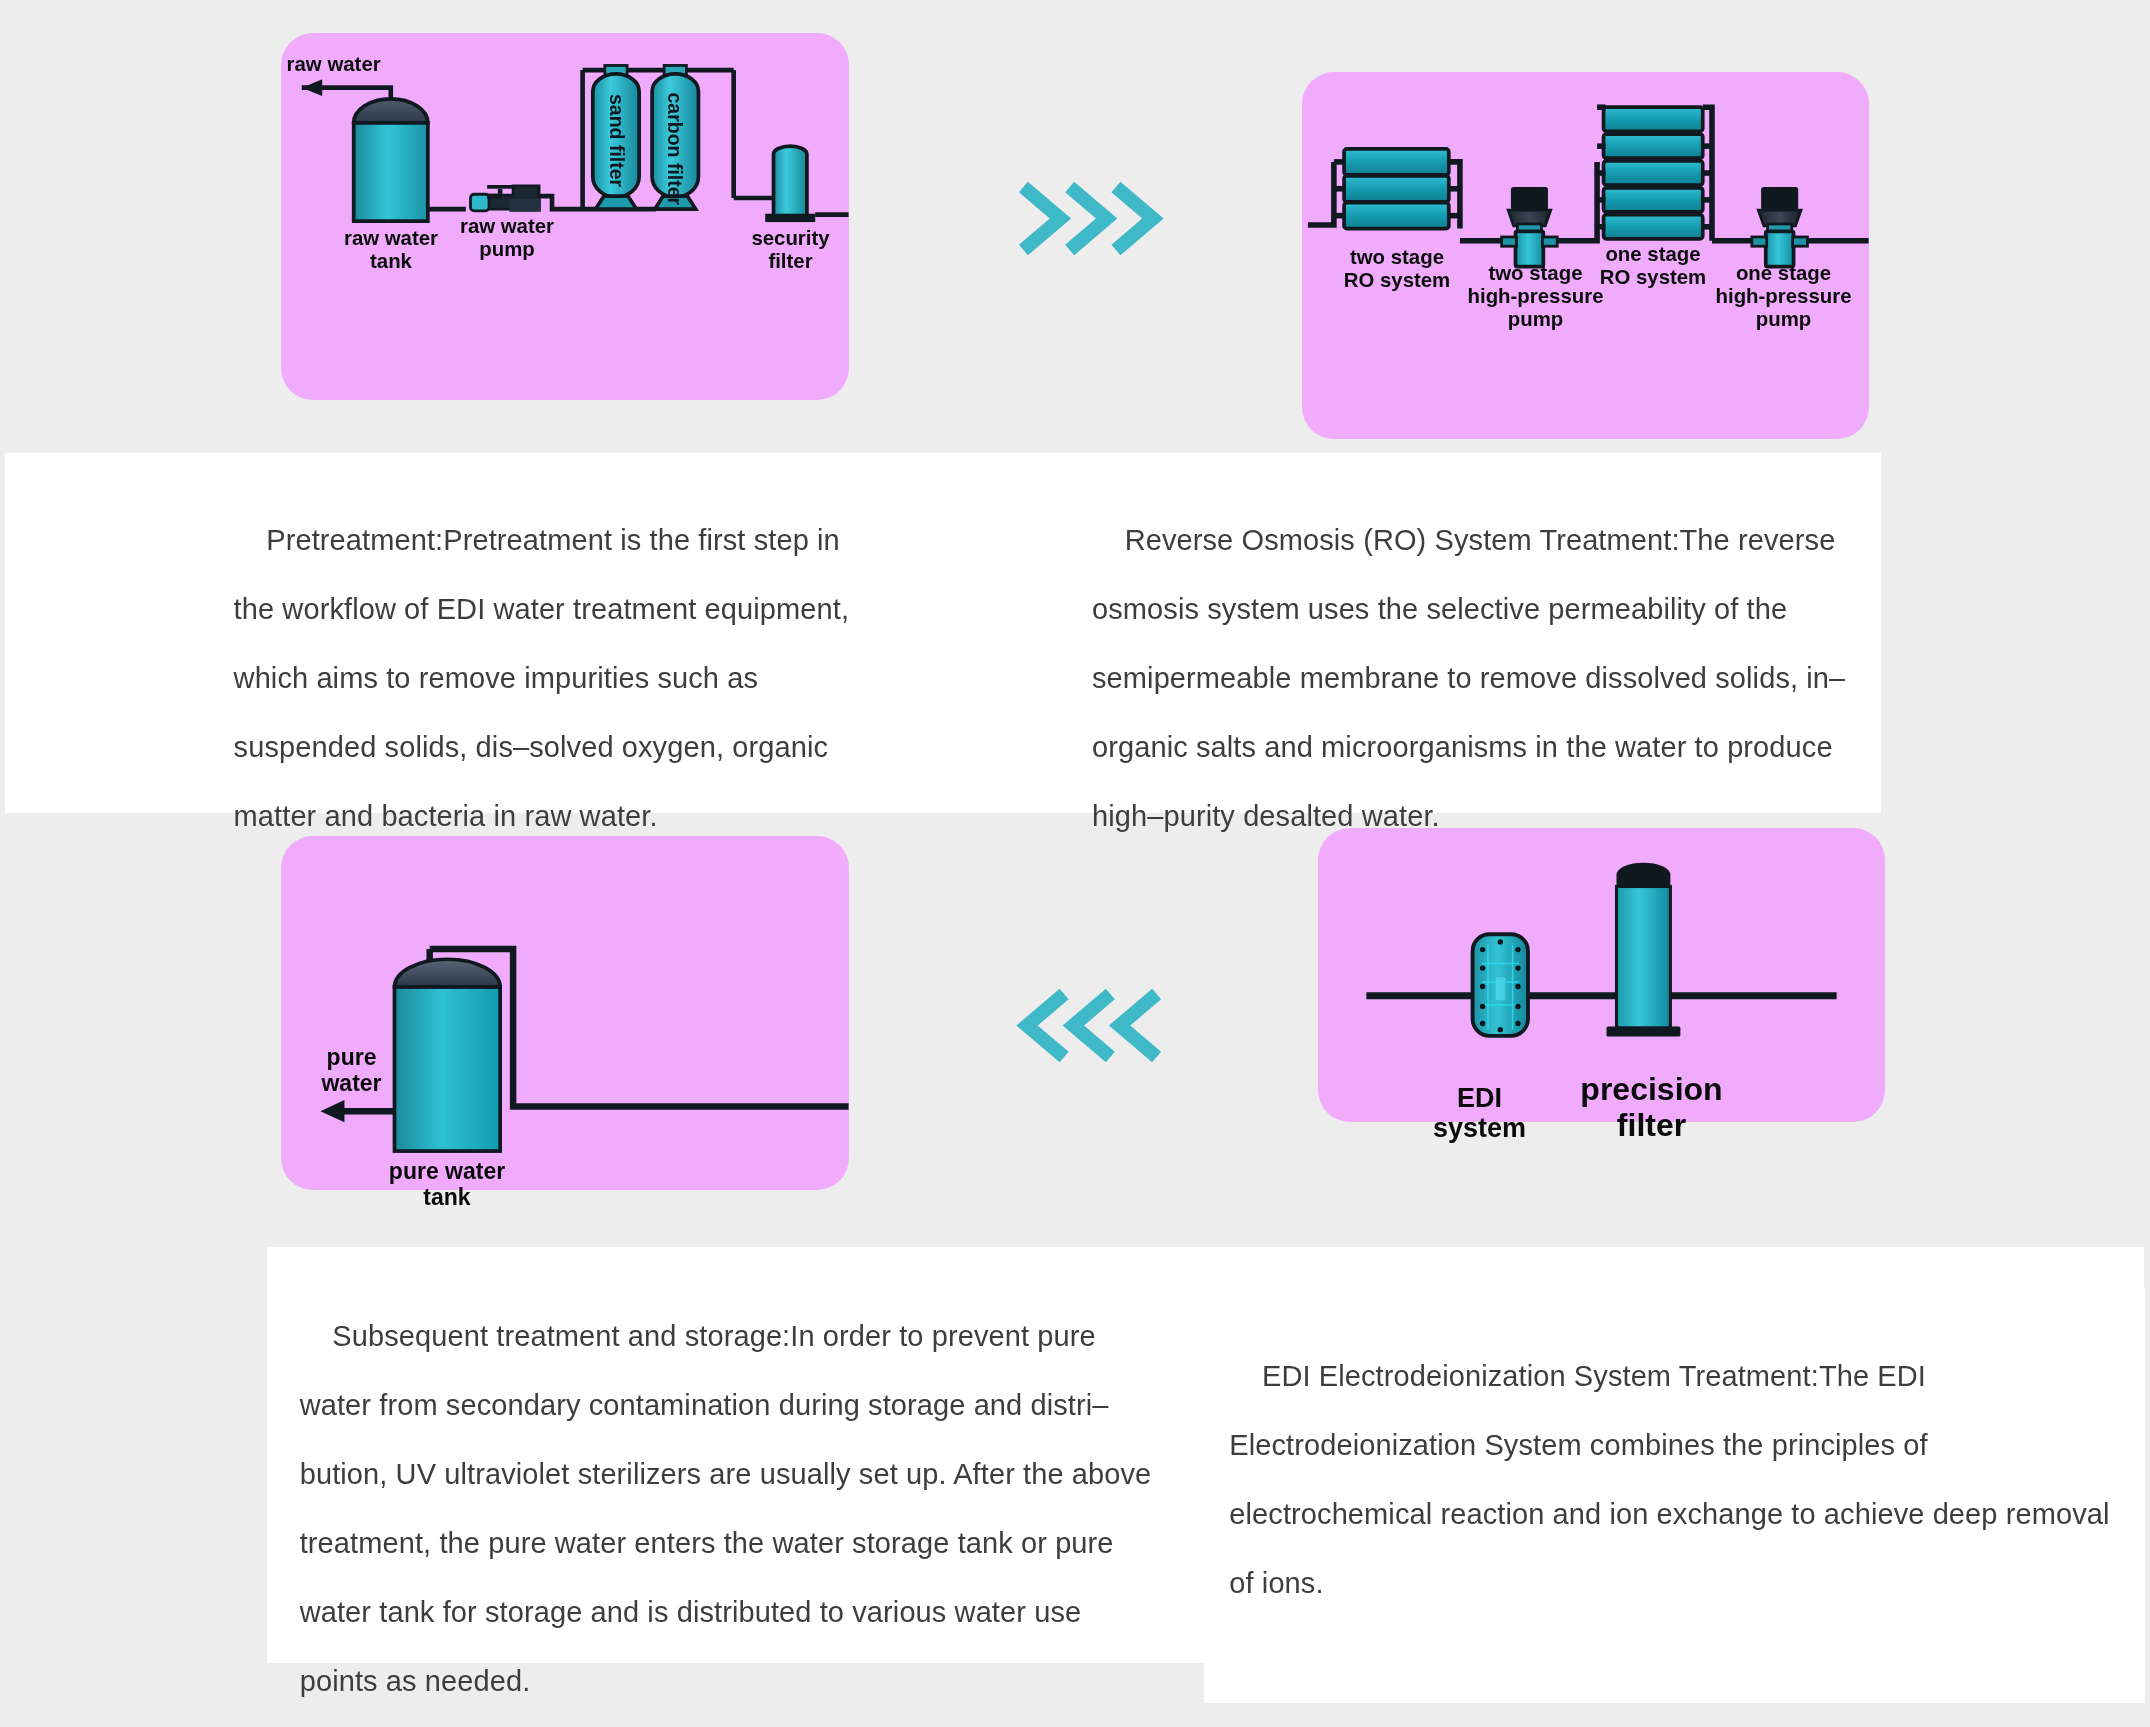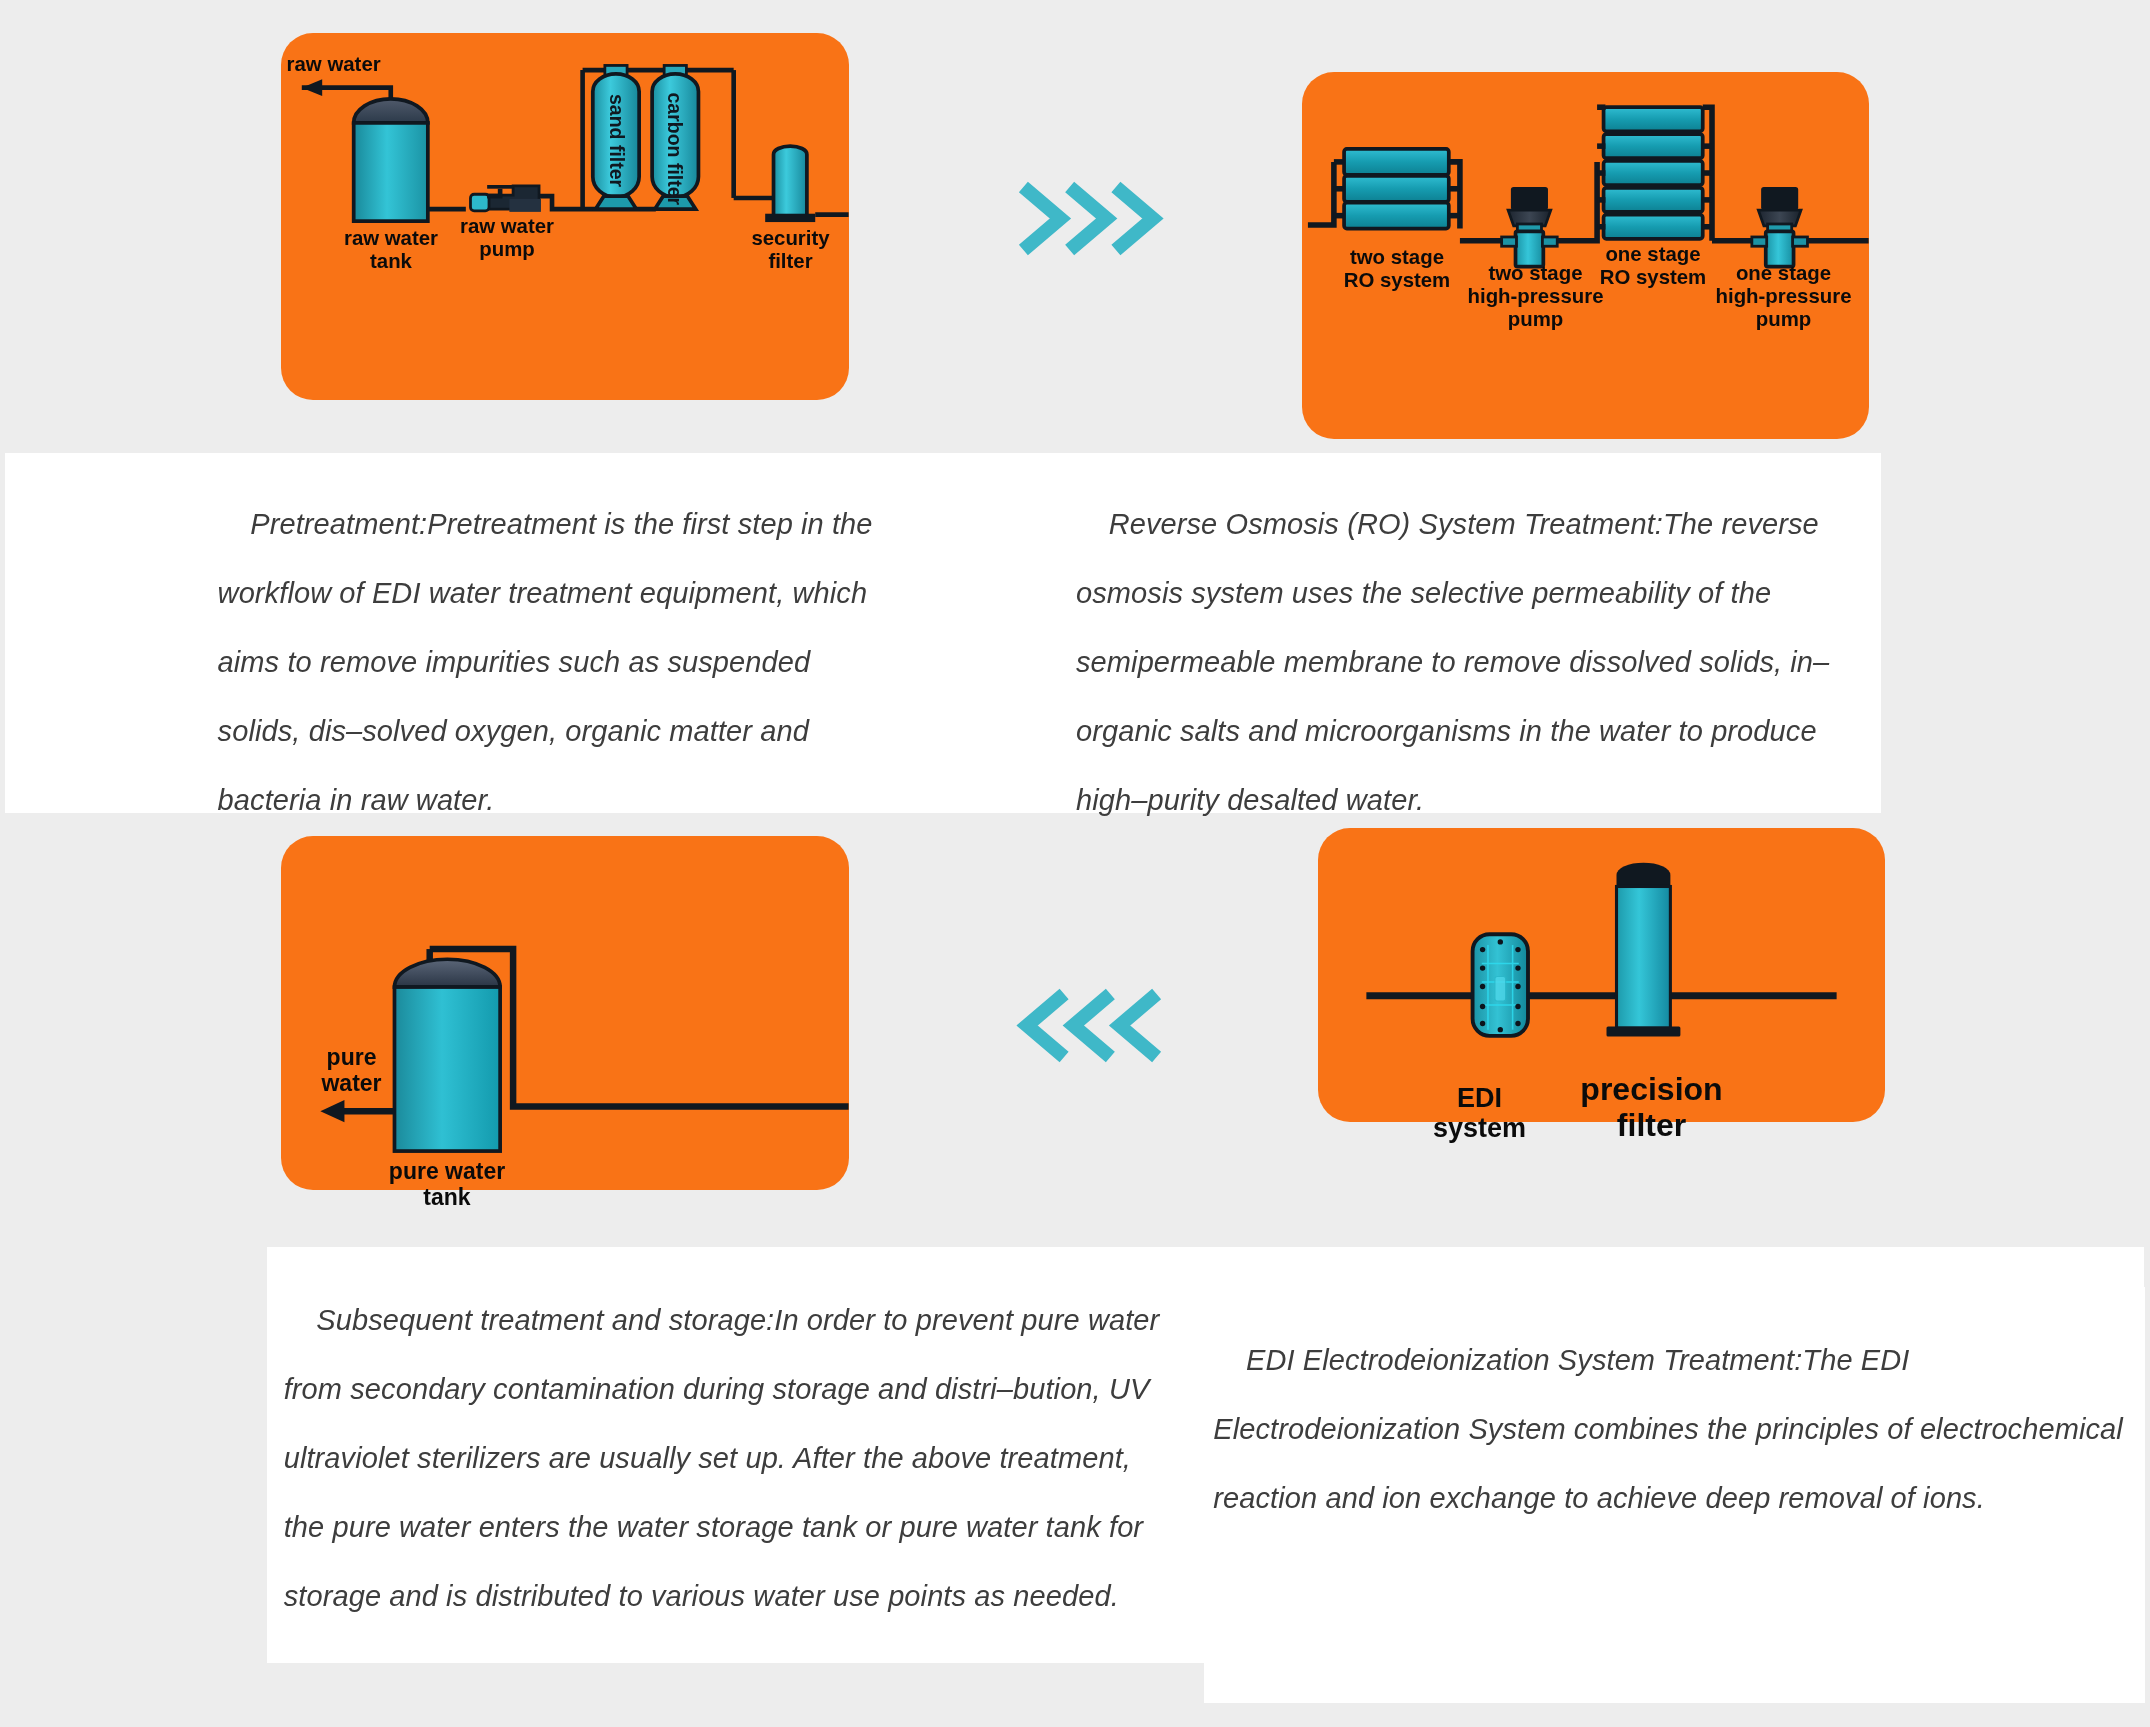--- a/index.html
+++ b/index.html
@@ -5,37 +5,36 @@
   html,body{margin:0;padding:0;}
   body{
     width:2150px;height:1727px;
     background:#ededed;
     font-family:"Liberation Sans", sans-serif;
     position:relative;
     overflow:hidden;
   }
   .card{
     position:absolute;
-    background:#f97316;
+    background:#f0abfc;
     border-radius:32px;
   }
   .textblock{
     position:absolute;
     background:#ffffff;
     box-sizing:border-box;
   }
   .para{
-    margin:0;
+    margin:16px;
     color:#3d3d3d;
     font-size:29px;
     line-height:69px;
     letter-spacing:0.1px;
     font-family:"Liberation Sans", sans-serif;
     white-space:pre-wrap;
-    font-style:italic;
   }
   .chev-wrap{position:absolute;}
   
   .svgbox{position:absolute;left:0;top:0;width:100%;height:100%;overflow:visible;}
   .lbl{
     position:absolute;
     font-weight:bold;
     color:#0b0b0b;
     text-align:center;
     font-family:"Liberation Sans", sans-serif;

